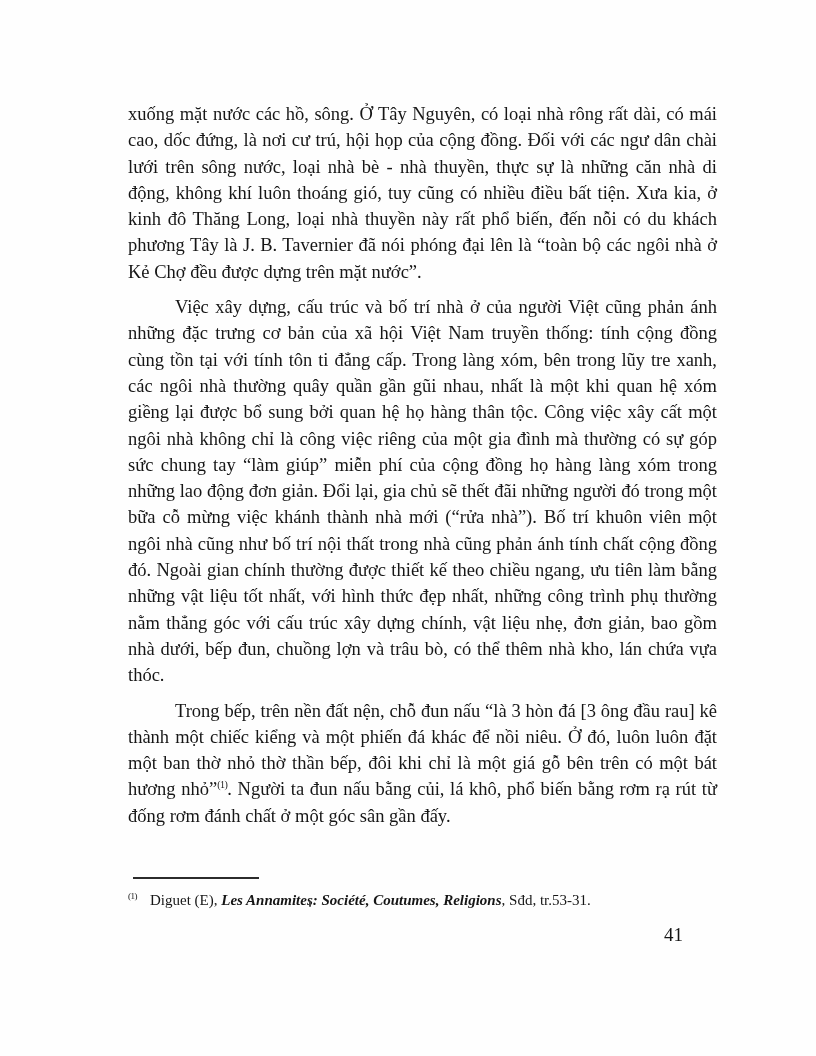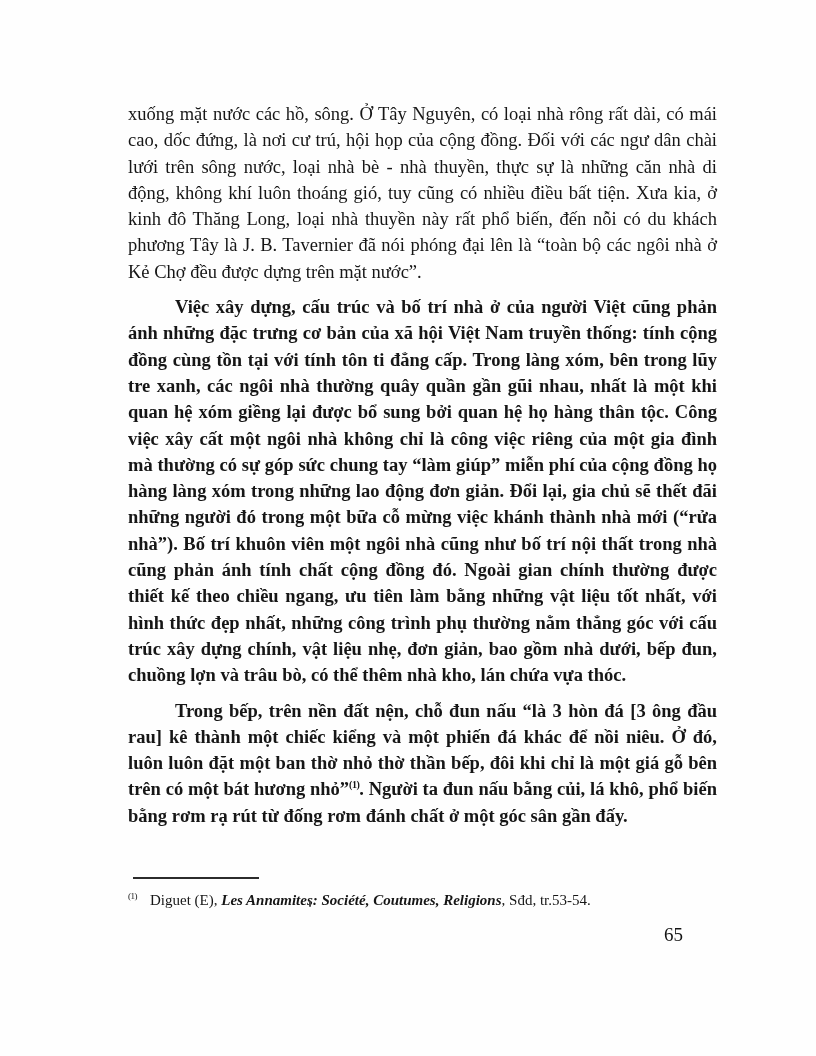--- a/index.html
+++ b/index.html
@@ -25,21 +25,20 @@
   .para {
     margin: 0;
     font-size: 18.5px;
     line-height: 26.3px;
     text-align: justify;
     text-justify: inter-word;
   }
   .para.indent {
     text-indent: 47px;
     margin-top: 9px;
-    font-weight: bold;
   }
   sup.ref {
     font-size: 10px;
     line-height: 0;
     vertical-align: super;
     letter-spacing: -0.5px;
   }
   .footnote-rule {
     position: absolute;
     left: 133px;
@@ -92,19 +91,19 @@
   <main class="text-block">
     <p class="para">xuống mặt nước các hồ, sông. Ở Tây Nguyên, có loại nhà rông rất dài, có mái cao, dốc đứng, là nơi cư trú, hội họp của cộng đồng. Đối với các ngư dân chài lưới trên sông nước, loại nhà bè - nhà thuyền, thực sự là những căn nhà di động, không khí luôn thoáng gió, tuy cũng có nhiều điều bất tiện. Xưa kia, ở kinh đô Thăng Long, loại nhà thuyền này rất phổ biến, đến nỗi có du khách phương Tây là J. B. Tavernier đã nói phóng đại lên là “toàn bộ các ngôi nhà ở Kẻ Chợ đều được dựng trên mặt nước”.</p>
 
     <p class="para indent">Việc xây dựng, cấu trúc và bố trí nhà ở của người Việt cũng phản ánh những đặc trưng cơ bản của xã hội Việt Nam truyền thống: tính cộng đồng cùng tồn tại với tính tôn ti đẳng cấp. Trong làng xóm, bên trong lũy tre xanh, các ngôi nhà thường quây quần gần gũi nhau, nhất là một khi quan hệ xóm giềng lại được bổ sung bởi quan hệ họ hàng thân tộc. Công việc xây cất một ngôi nhà không chỉ là công việc riêng của một gia đình mà thường có sự góp sức chung tay “làm giúp” miễn phí của cộng đồng họ hàng làng xóm trong những lao động đơn giản. Đổi lại, gia chủ sẽ thết đãi những người đó trong một bữa cỗ mừng việc khánh thành nhà mới (“rửa nhà”). Bố trí khuôn viên một ngôi nhà cũng như bố trí nội thất trong nhà cũng phản ánh tính chất cộng đồng đó. Ngoài gian chính thường được thiết kế theo chiều ngang, ưu tiên làm bằng những vật liệu tốt nhất, với hình thức đẹp nhất, những công trình phụ thường nằm thẳng góc với cấu trúc xây dựng chính, vật liệu nhẹ, đơn giản, bao gồm nhà dưới, bếp đun, chuồng lợn và trâu bò, có thể thêm nhà kho, lán chứa vựa thóc.</p>
 
     <p class="para indent"><span>Trong bếp, trên nền đất nện, chỗ đun nấu “là 3 hòn đá [3 ông đầu rau] kê thành một chiếc kiểng và một phiến đá khác để nồi niêu. Ở đó, luôn luôn đặt một ban thờ nhỏ thờ thần bếp, đôi khi chỉ là một giá gỗ bên trên có một bát hương nhỏ”</span><sup class="ref">(1)</sup><span>. Người ta đun nấu bằng củi, lá khô, phổ biến bằng rơm rạ rút từ đống rơm đánh chất ở một góc sân gần đấy.</span></p>
   </main>
 
   <div class="footnote-rule"></div>
 
-  <div class="footnote"><sup class="fn-marker">(1)</sup><span>Diguet (E), </span><em>Les Annamites: Société, Coutumes, Religions</em><span>, Sđd, tr.53-54.</span></div>
+  <div class="footnote"><sup class="fn-marker">(1)</sup><span>Diguet (E), </span><em>Les Annamites: Société, Coutumes, Religions</em><span>, Sđd, tr.53-31.</span></div>
 
   <div class="scan-artifact"></div>
 
-  <div class="page-number">65</div>
+  <div class="page-number">41</div>
 
 </div>
 
 </body></html>

